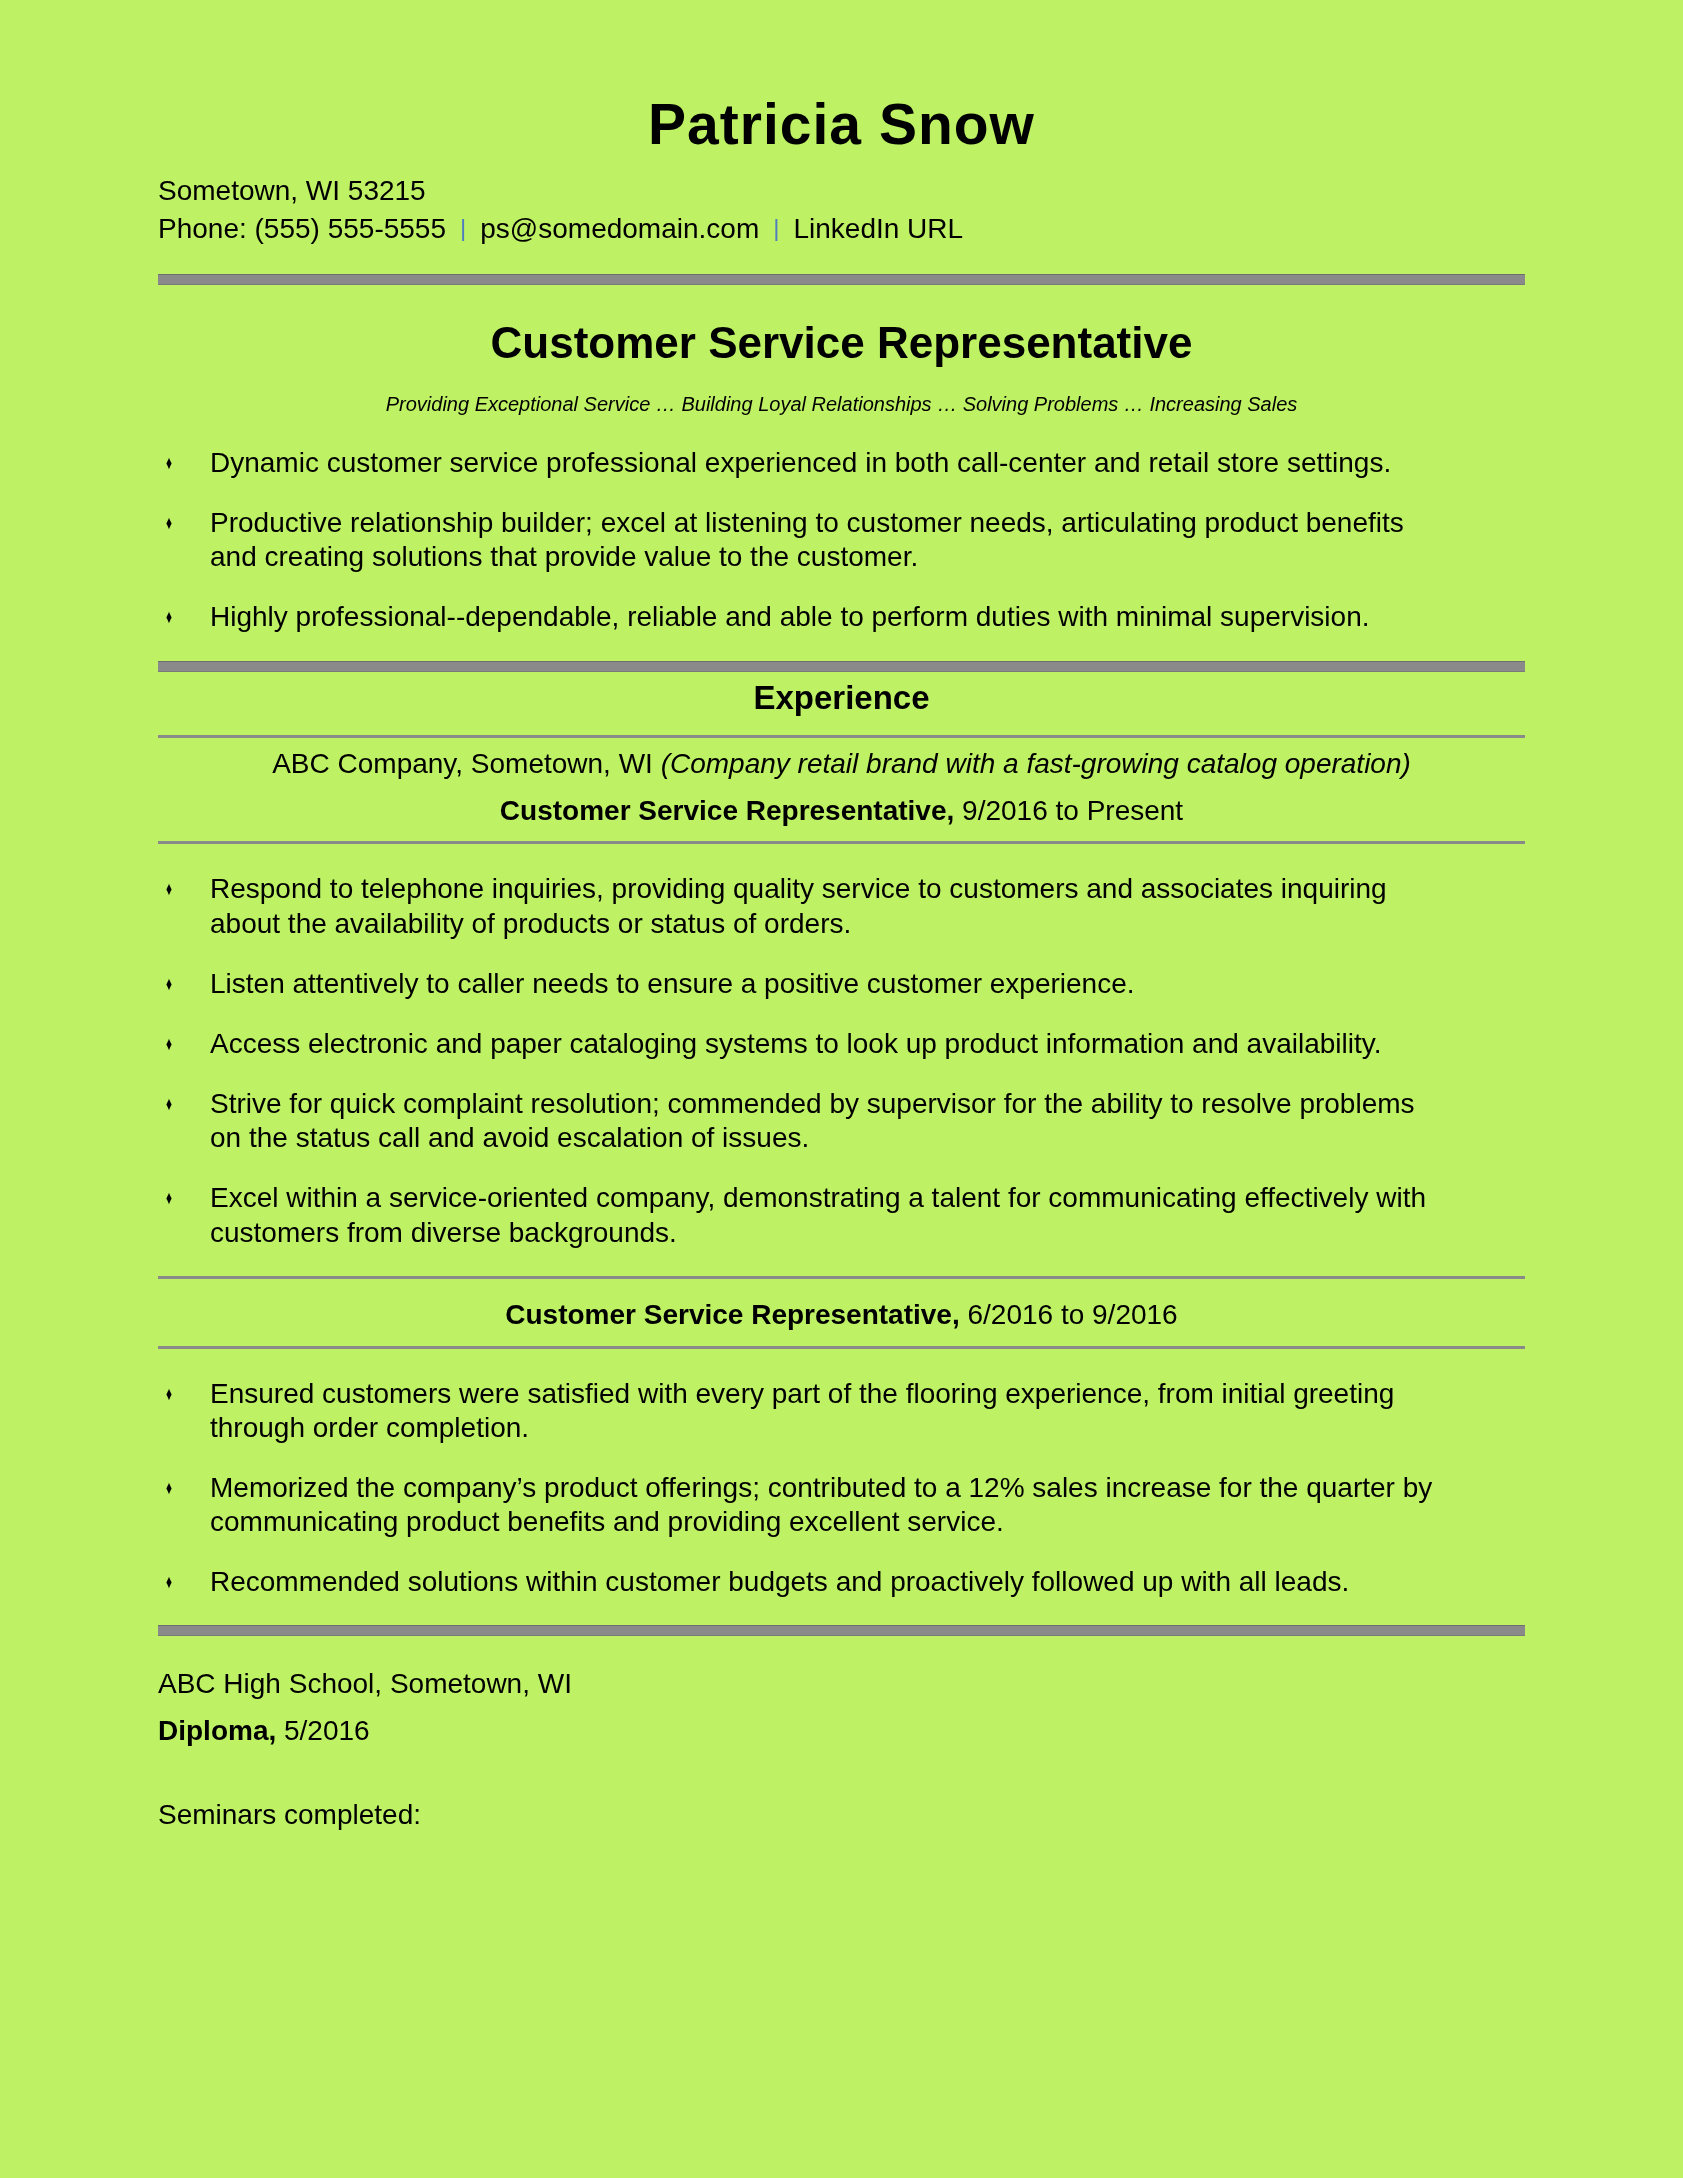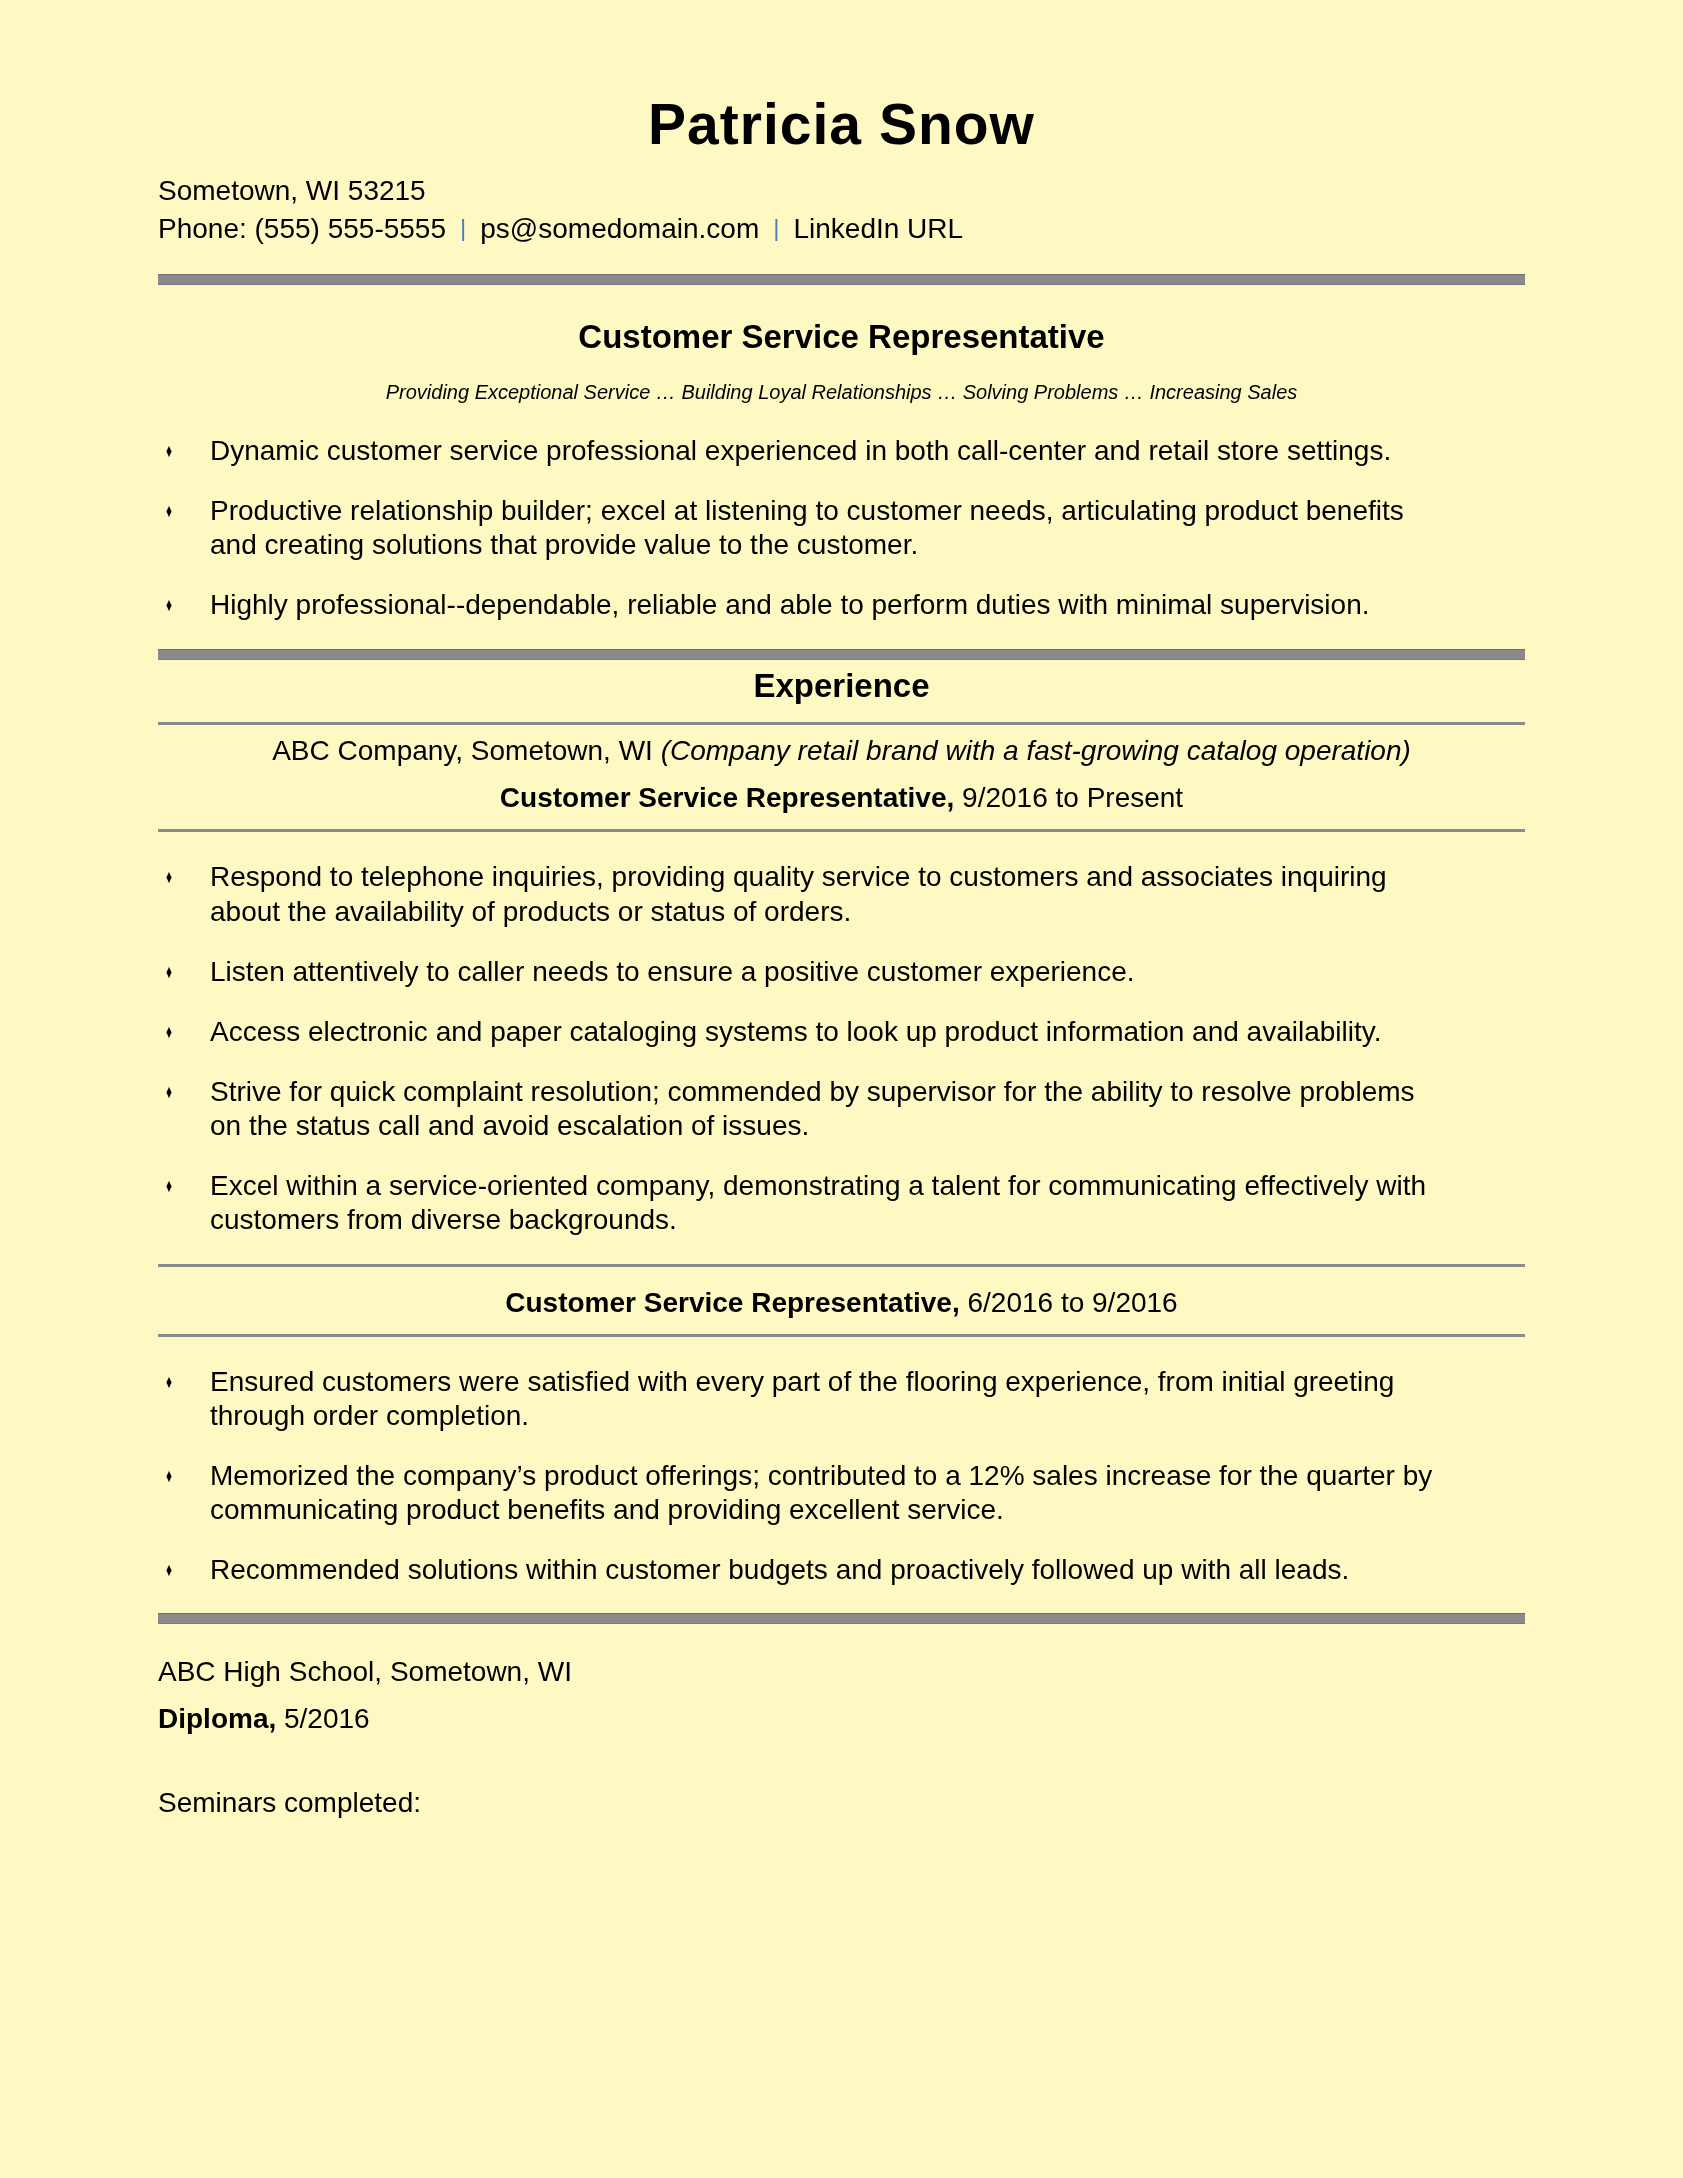--- a/index.html
+++ b/index.html
@@ -1,21 +1,21 @@
 <!DOCTYPE html>
 <html><head>
 <meta charset="utf-8">
 <style>
   html, body { margin: 0; padding: 0; background: #e8e8e8; }
   .page {
     position: relative;
     width: 1683px;
     height: 2178px;
     margin: 0 auto;
-    background: #fef9c3;
+    background: #bef264;
     box-sizing: border-box;
     padding: 95px 158px 0 158px;
     font-family: "Liberation Sans", "DejaVu Sans", sans-serif;
     color: #000000;
     overflow: hidden;
   }
   
   .name {
     margin: 0 0 18px 0;
     text-align: center;
@@ -48,21 +48,21 @@
   }
   .hr-thin {
     height: 3px;
     background: #8a8a8a;
     margin: 0;
   }
   
   .doc-title {
     margin: 34px 0 0 0;
     text-align: center;
-    font-size: 33px;
+    font-size: 44px;
     font-weight: bold;
     line-height: 1.1;
   }
   .tagline {
     margin: 24px auto 0 auto;
     max-width: 1327px;
     text-align: center;
     font-style: italic;
     font-size: 20px;
     line-height: 1.35;

